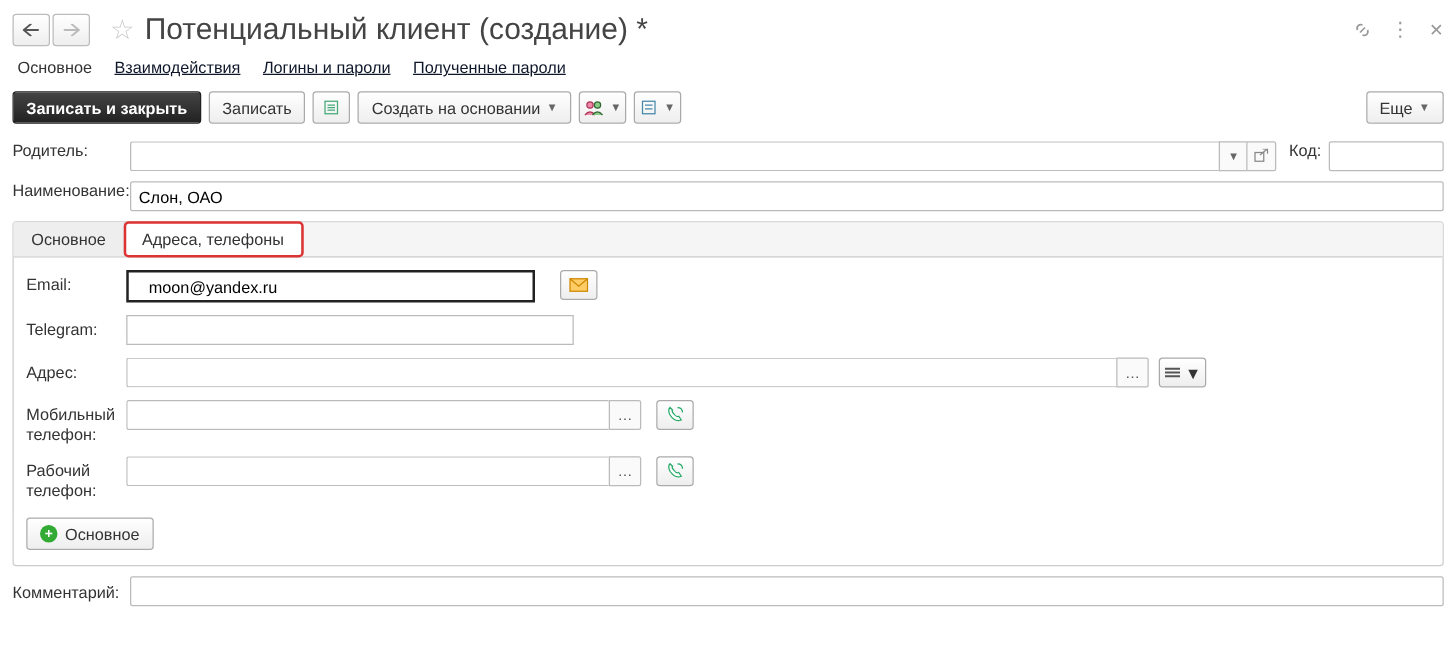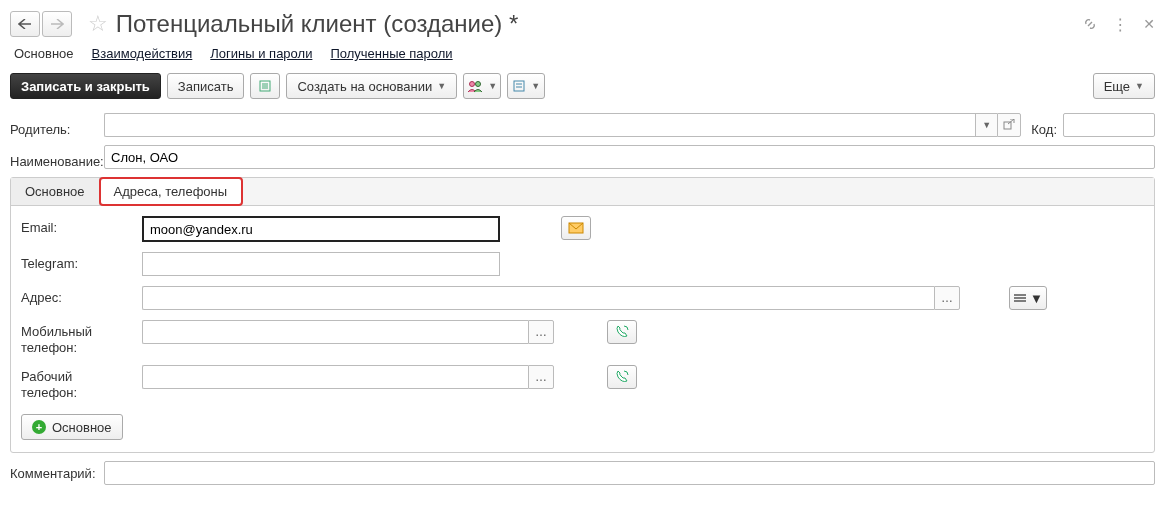--- a/index.html
+++ b/index.html
@@ -89,21 +89,21 @@
   }
   .btn.square {
     width: 30px;
     padding: 0;
     justify-content: center;
   }
   .btn .caret { margin-left: 5px; font-size: 9px; color: #666; }
   .spacer { flex: 1; }
   .form-row {
     display: flex;
-    align-items: flex-end;
+    align-items: flex-start;
     margin-bottom: 8px;
   }
   .form-label {
     width: 94px;
     color: #333;
     font-size: 13px;
   }
   .form-input {
     flex: 1;
     height: 24px;
@@ -185,35 +185,34 @@
     border-radius: 3px;
     z-index: 1;
   }
   .sub-body {
     padding: 10px 10px 12px;
   }
   .sb-row {
     display: flex;
     align-items: flex-start;
     margin-bottom: 10px;
-    gap: 41px;
   }
   .sb-label {
     width: 80px;
     padding-top: 4px;
     font-size: 13px;
   }
   .sb-label.two-line {
     line-height: 1.2;
   }
   .email-input {
-    width: 358px;
+    width: 327px;
     height: 26px;
     border: 2px solid #222;
-    padding: 0 6px;
+    padding: 0 16px;
     font-size: 13px;
   }
   .tg-input {
     width: 358px;
     height: 24px;
     border: 1px solid #bbb;
     padding: 0 6px;
     font-size: 13px;
     background: #fff;
   }

